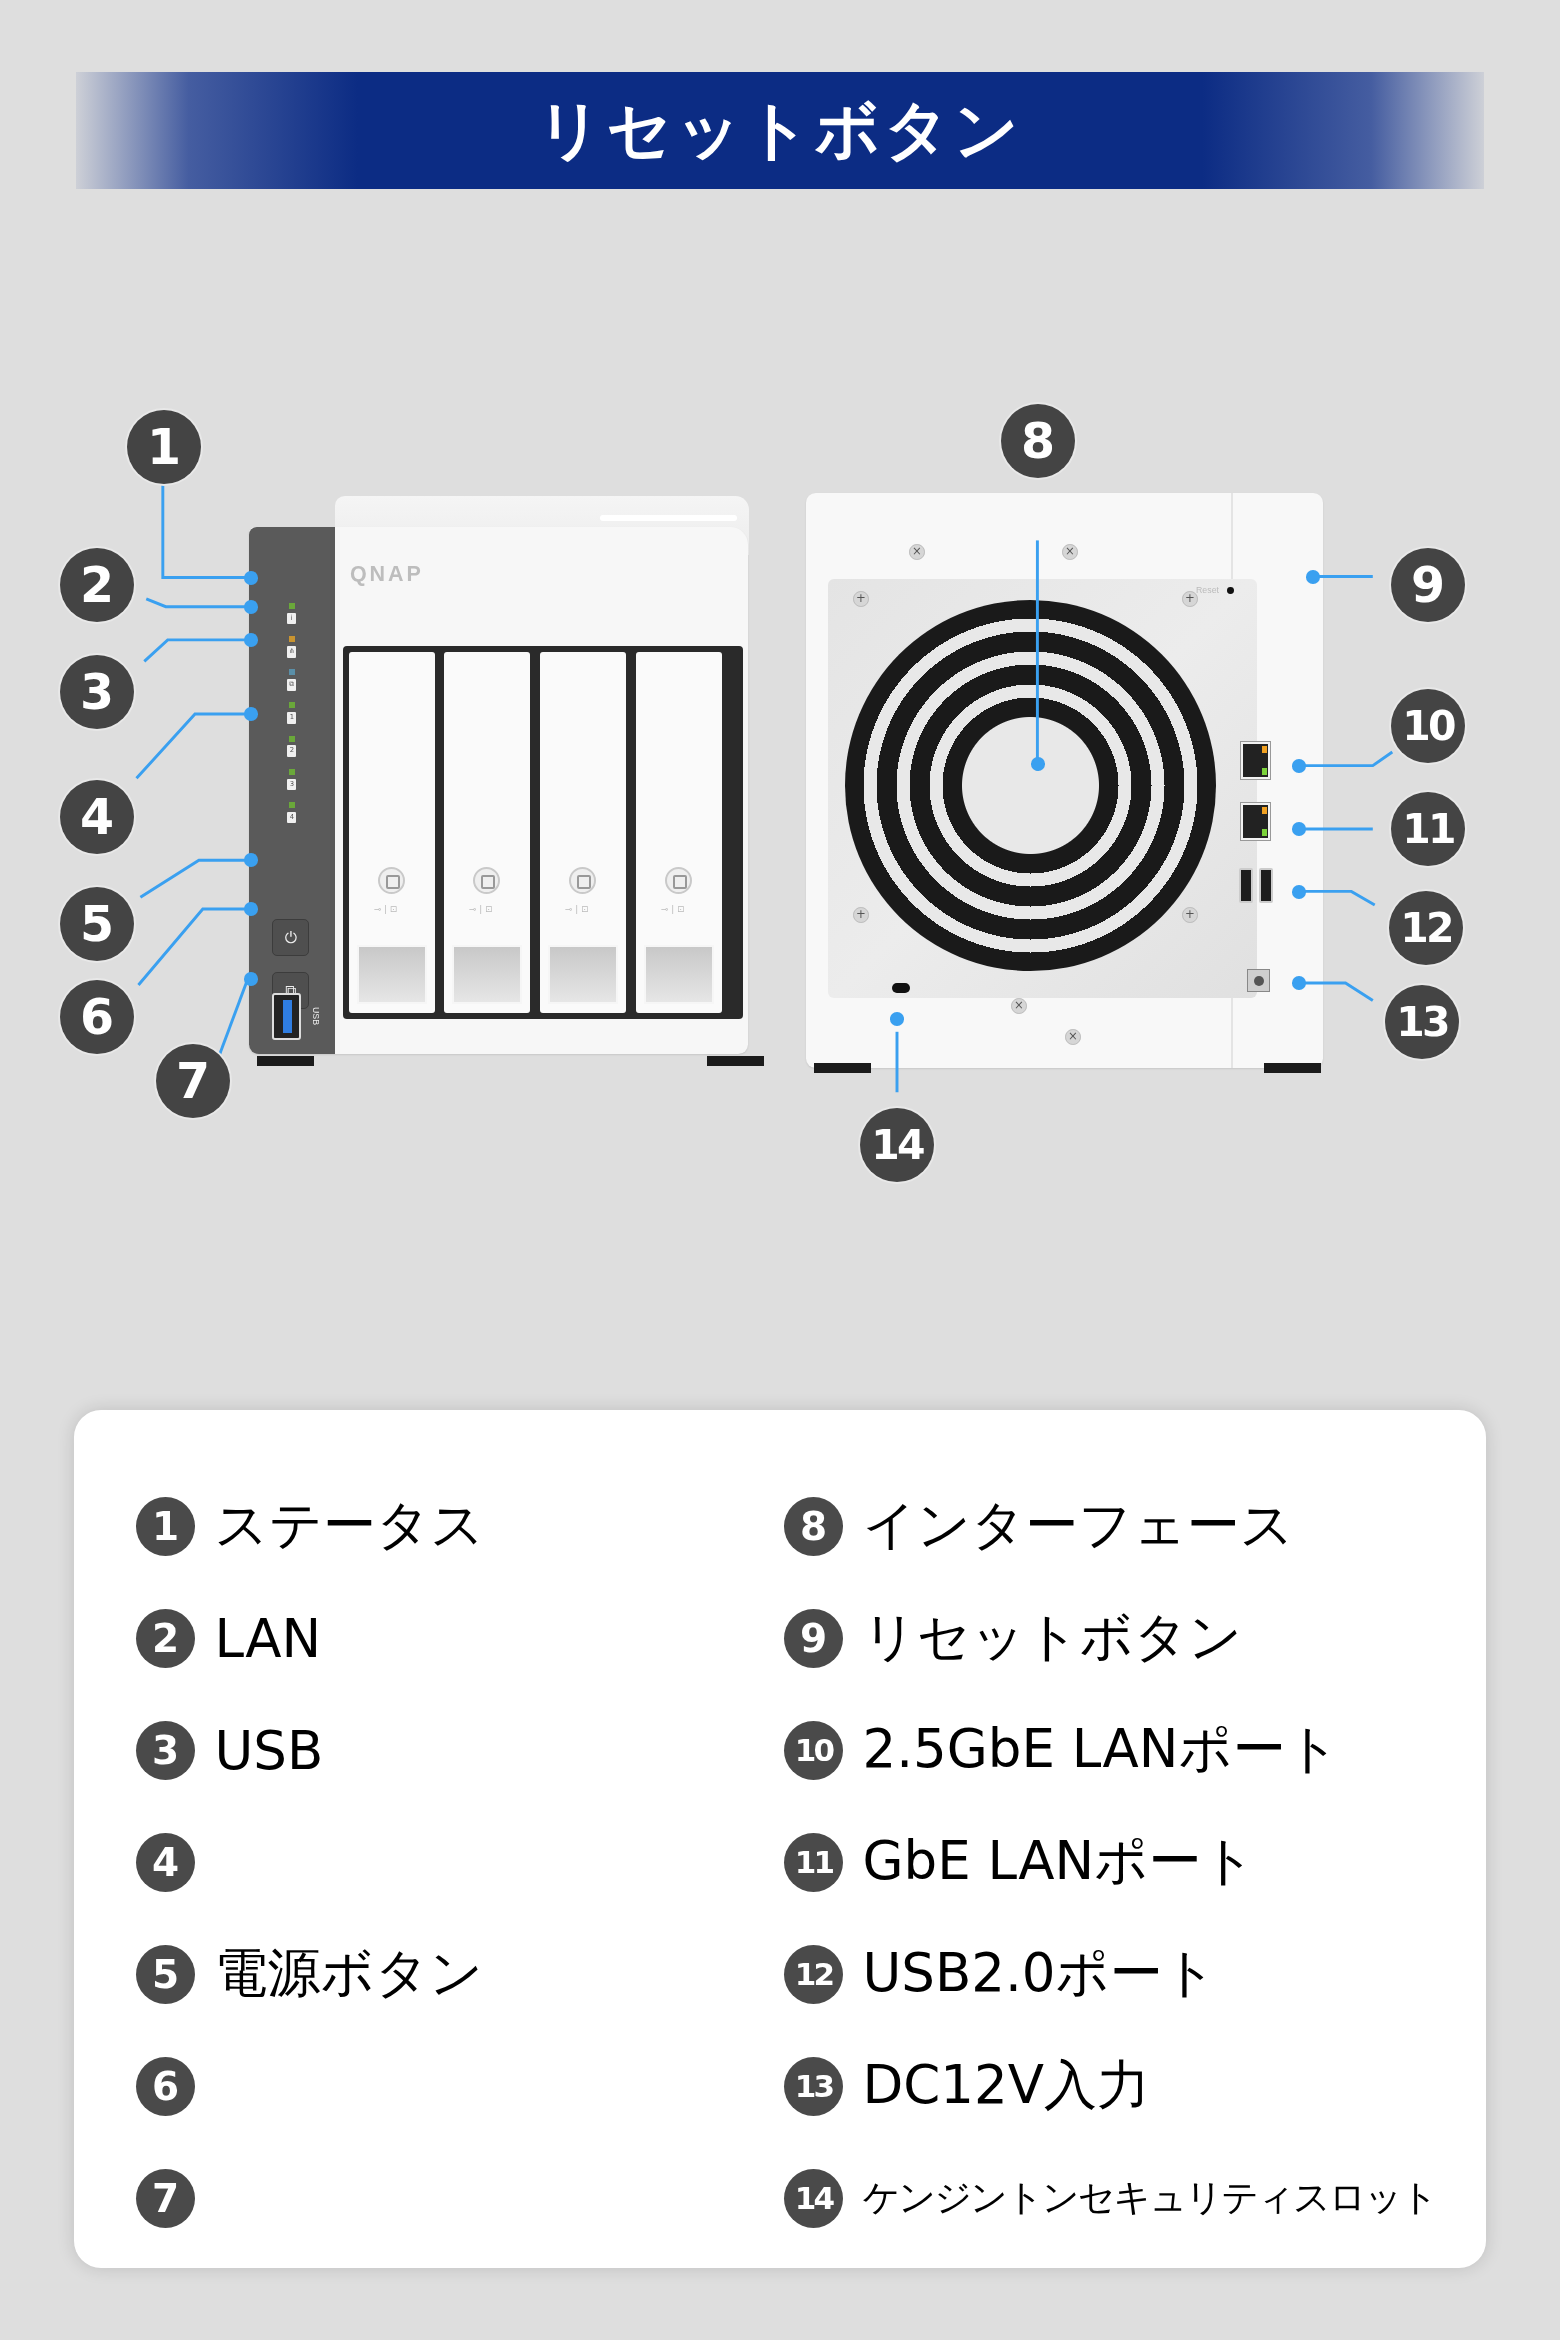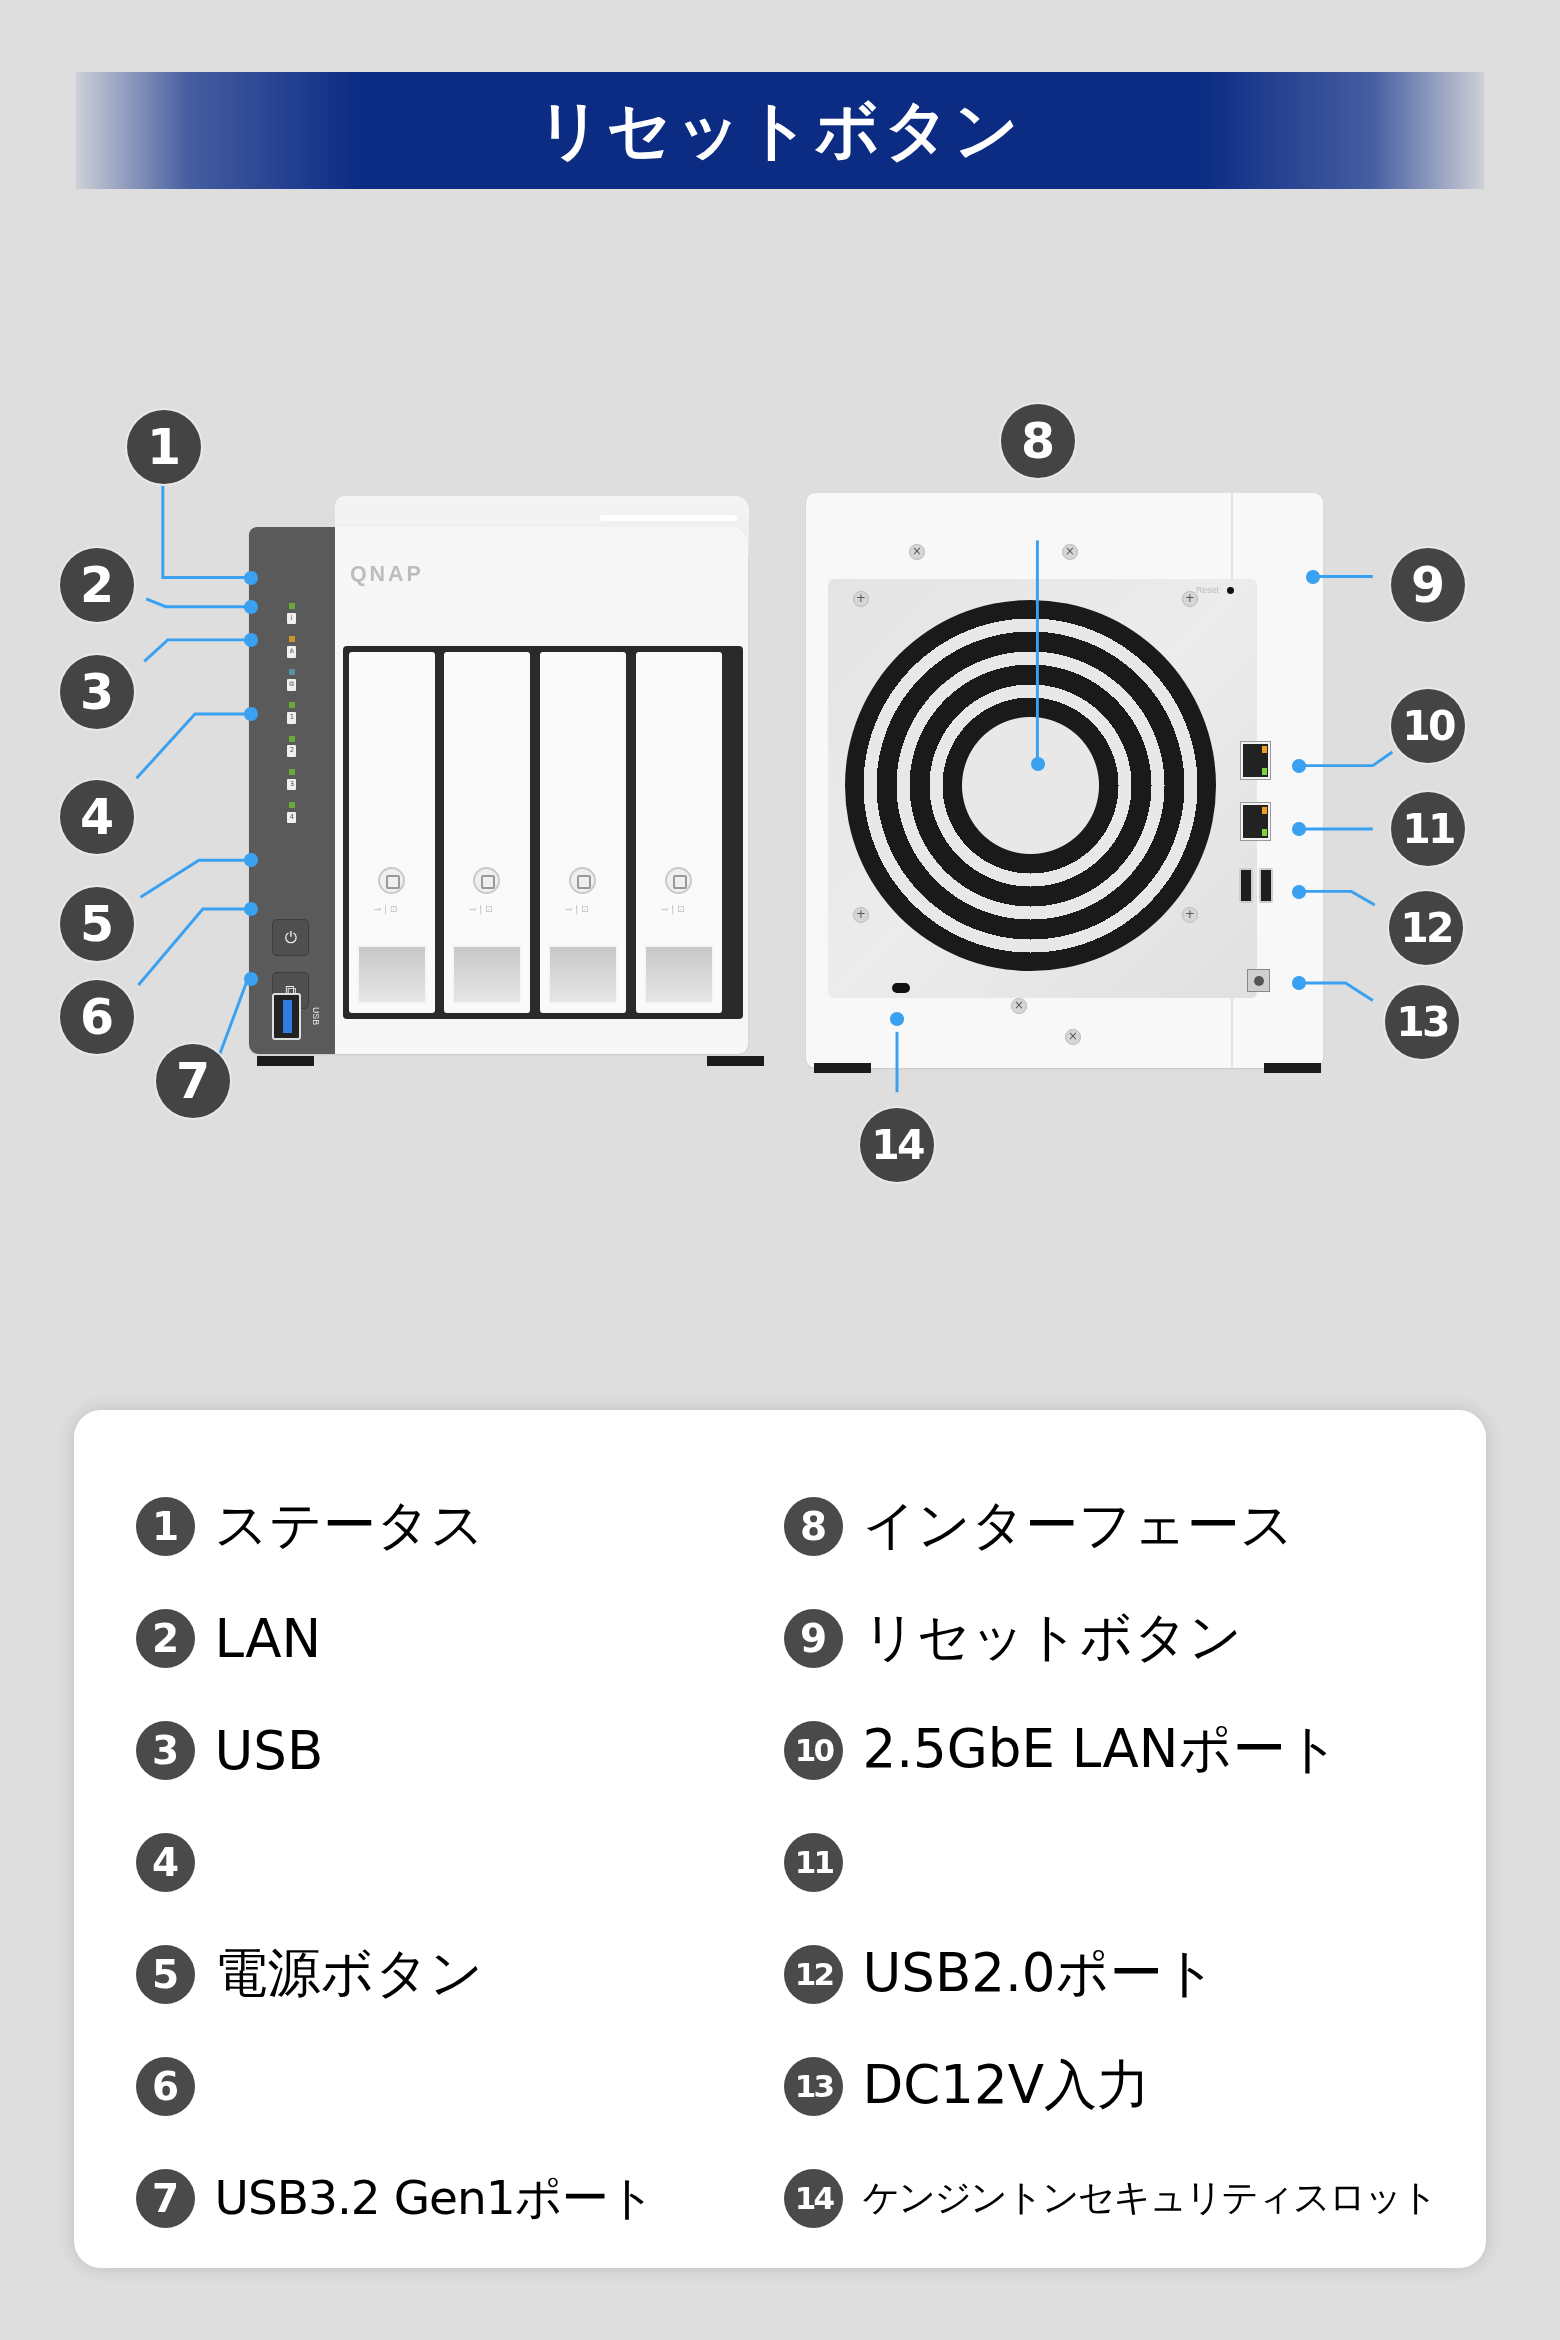--- a/index.html
+++ b/index.html
@@ -293,39 +293,39 @@
     </div>
     <div class="legend-item">
       <div class="legend-num">5</div>
       <div class="legend-text">電源ボタン</div>
     </div>
     <div class="legend-item">
       <div class="legend-num">6</div>
     </div>
     <div class="legend-item">
       <div class="legend-num">7</div>
-      <div class="legend-text" style="font-size:47px;letter-spacing:-1px">USB3.2 Gen1ポート</div>
     </div>
   </div>
 
   <div class="legend-col" style="left:710px">
     <div class="legend-item">
       <div class="legend-num">8</div>
       <div class="legend-text">インターフェース</div>
     </div>
     <div class="legend-item">
       <div class="legend-num">9</div>
       <div class="legend-text">リセットボタン</div>
     </div>
     <div class="legend-item">
       <div class="legend-num two">10</div>
       <div class="legend-text">2.5GbE LANポート</div>
     </div>
     <div class="legend-item">
       <div class="legend-num two">11</div>
+      <div class="legend-text">GbE LANポート</div>
     </div>
     <div class="legend-item">
       <div class="legend-num two">12</div>
       <div class="legend-text">USB2.0ポート</div>
     </div>
     <div class="legend-item">
       <div class="legend-num two">13</div>
       <div class="legend-text">DC12V入力</div>
     </div>
     <div class="legend-item">

